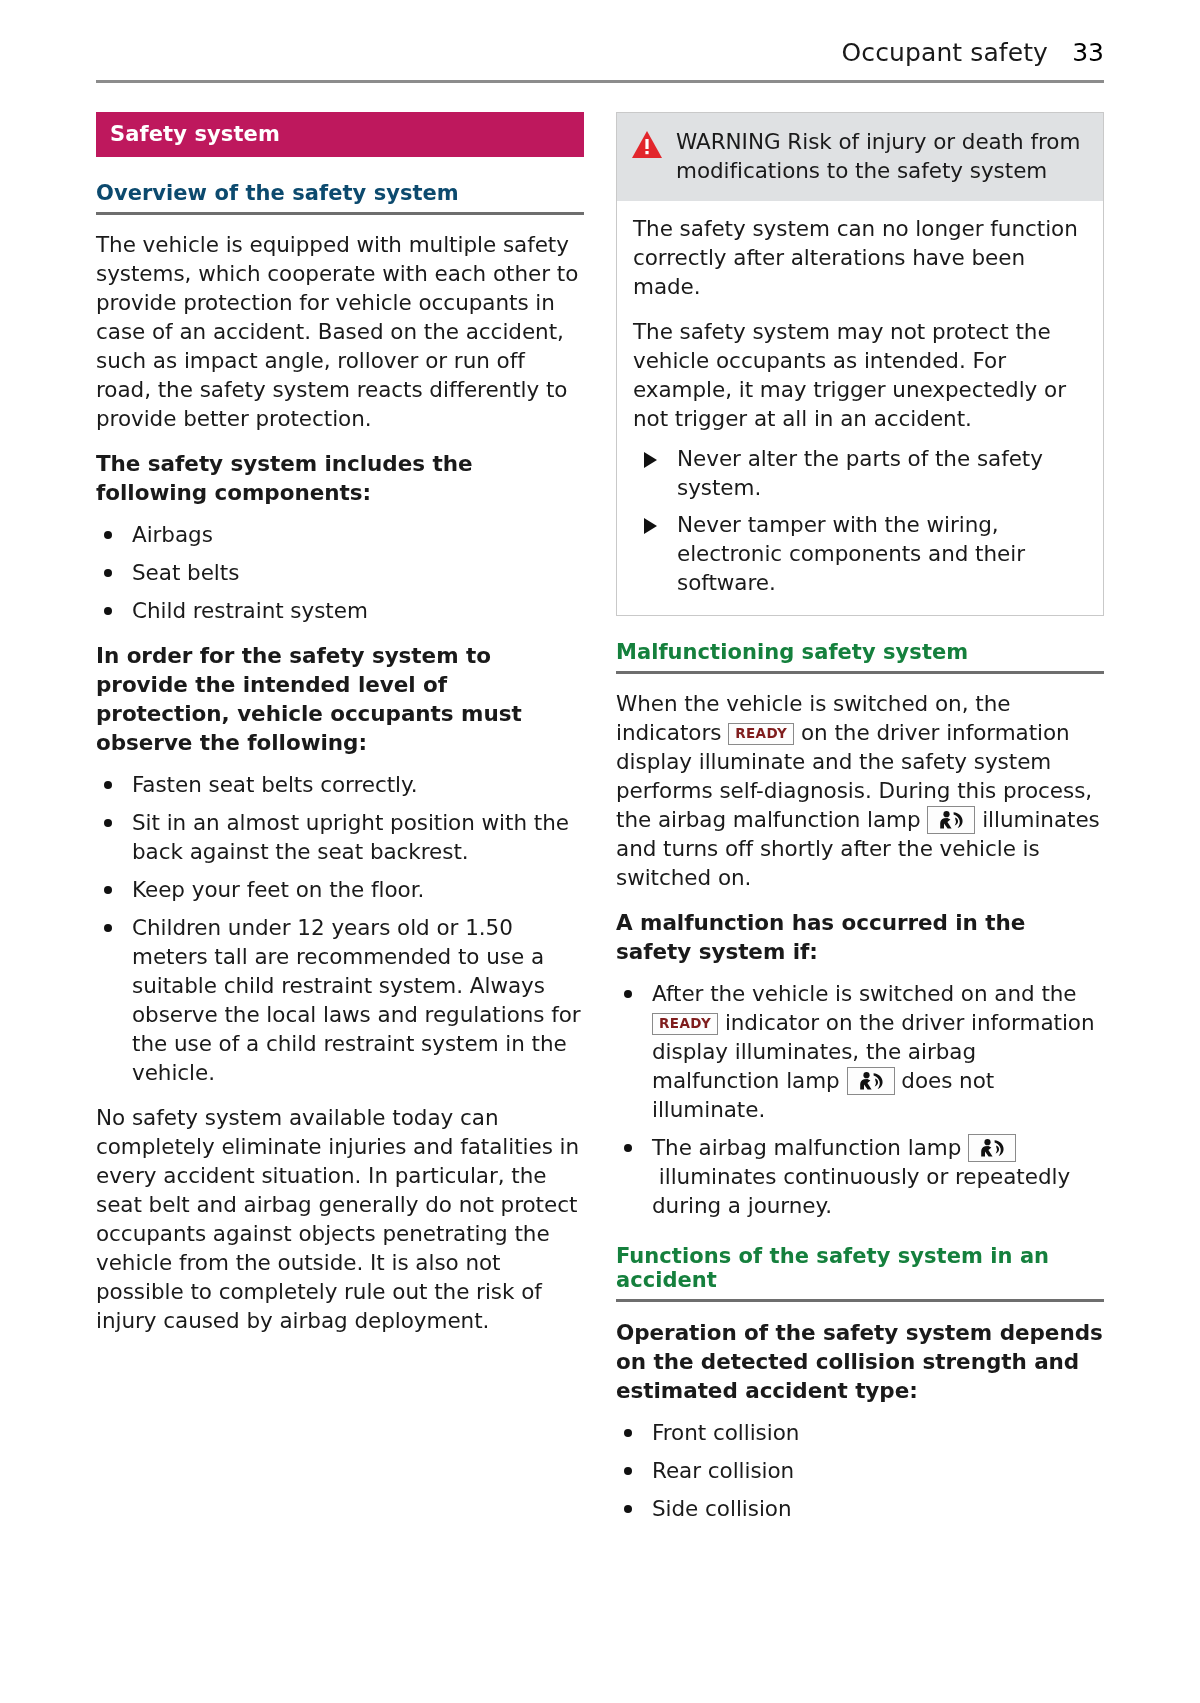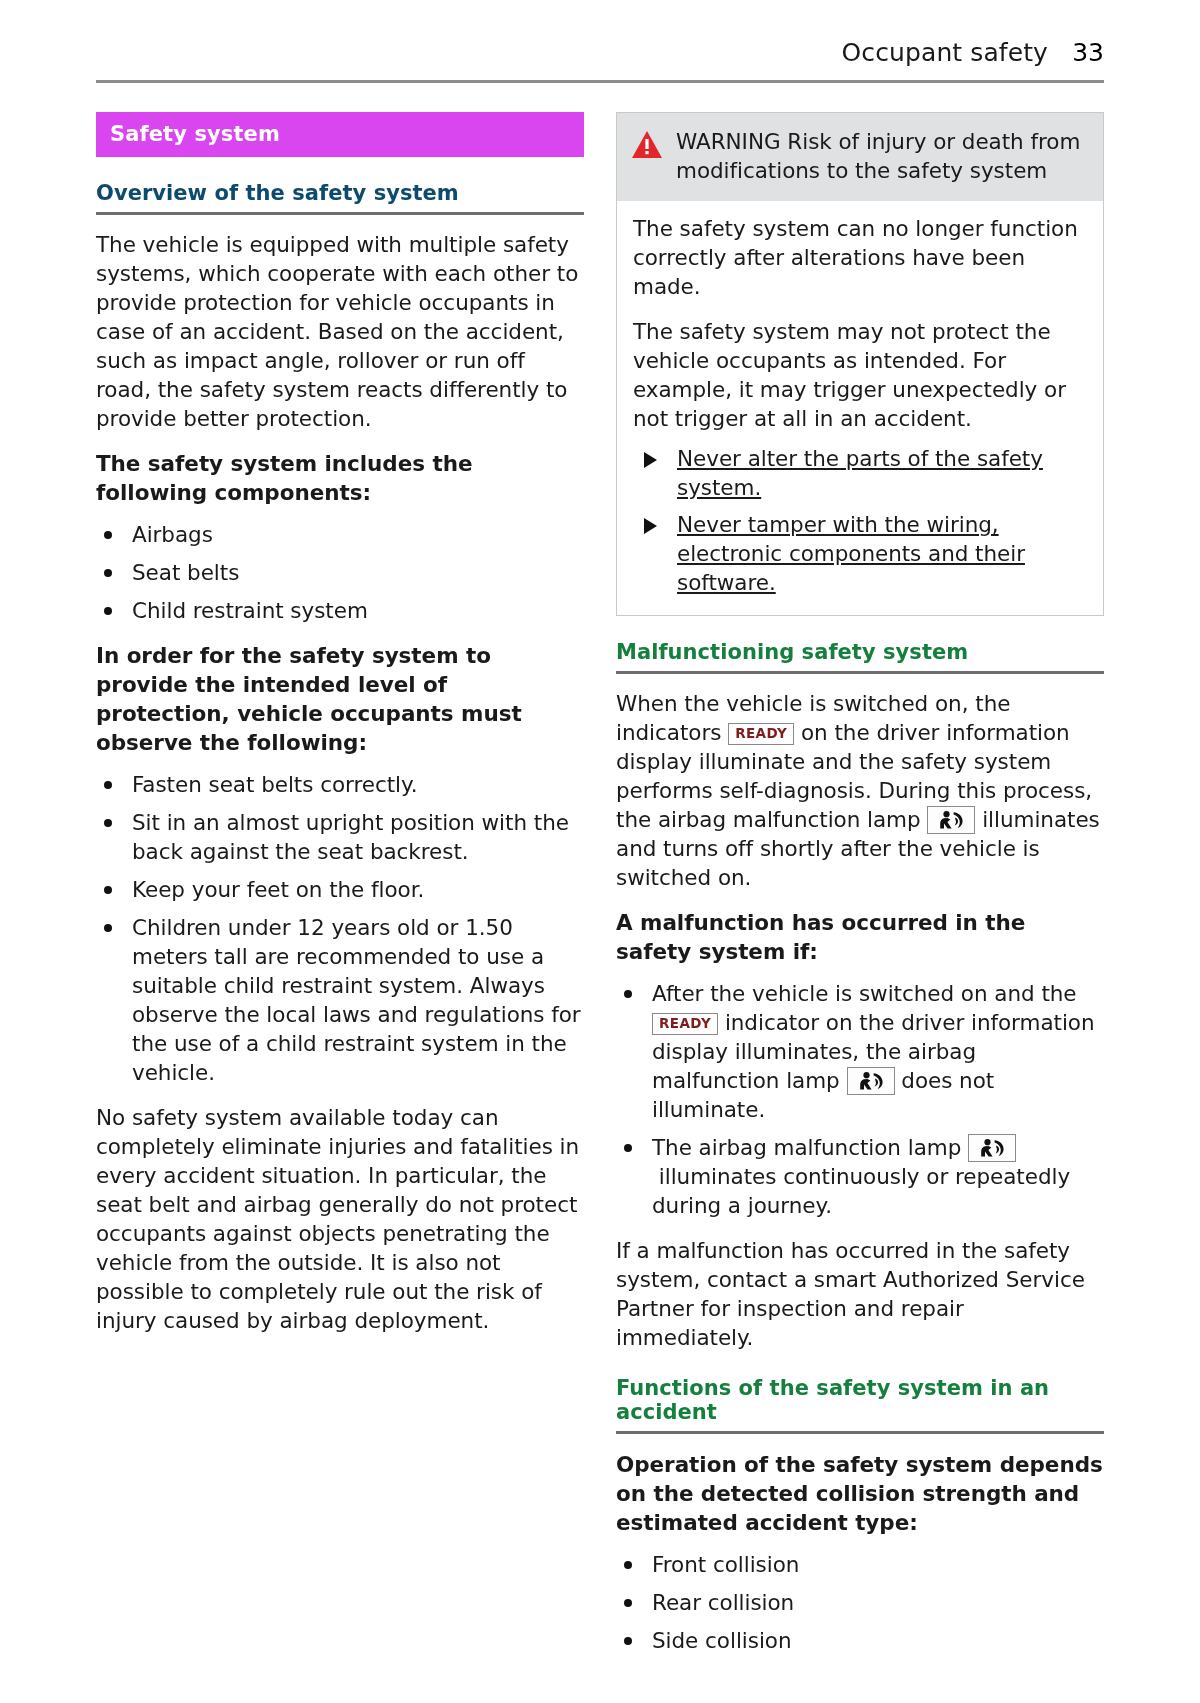--- a/index.html
+++ b/index.html
@@ -65,21 +65,21 @@
     gap: 32px;
     align-items: flex-start;
   }
   .col {
     width: 488px;
     flex: 0 0 488px;
   }
 
   
   .section-banner {
-    background: #d946ef;
+    background: #be185d;
     color: #ffffff;
     font-size: 21px;
     font-weight: bold;
     padding: 10px 14px 11px 14px;
     letter-spacing: 0.1px;
   }
 
   
   .sub-heading {
     font-size: 21px;
@@ -130,21 +130,20 @@
     height: 8px;
     border-radius: 50%;
     background: #111111;
   }
 
   
   ul.arrows {
     list-style: none;
     margin: 11px 0 0 0;
     padding: 0;
-    text-decoration: underline;
   }
   ul.arrows > li {
     position: relative;
     padding-left: 44px;
     font-size: 21.5px;
     line-height: 29px;
     margin-bottom: 8px;
     letter-spacing: -0.05px;
   }
   ul.arrows > li:last-child { margin-bottom: 0; }
@@ -351,21 +350,20 @@
             <svg width="32" height="20" viewBox="0 0 32 20">
               <circle cx="11.5" cy="4.2" r="3.1" fill="#111111"></circle>
               <path d="M9 8.2 C6.4 9 5.2 11 5.2 13.4 L5.2 18.4 L9 18.4 L9 13.6 L12.6 18.4 L16.6 18.4 L12.4 12.1 L15.4 9.6 L12.4 8.1 Z" fill="#111111"></path>
               <path d="M18.6 2.2 C23.2 2.6 26.6 5.6 27.4 9.4 C28.2 13.2 26.2 16.6 22.6 18 C24.4 15.8 25.2 13.2 24.6 10.6 C24 8 22 5.4 18.6 4.4 Z" fill="#111111"></path>
               <path d="M20.2 7.4 C22.4 8.2 23.4 10 23 12 C22.6 13.8 21.2 15 19.6 15.4 C20.8 13.8 21.2 12.4 20.9 11 C20.6 9.8 20 8.6 20.2 7.4 Z" fill="#111111"></path>
             </svg>
           </span><span>&nbsp;</span><span>illuminates continuously or repeatedly during a journey.</span>
         </li>
       </ul>
 
-      <p class="body">If a malfunction has occurred in the safety system, contact a smart Authorized Service Partner for inspection and repair immediately.</p>
 
       <div class="sub-heading gray">Functions of the safety system in an accident</div>
 
       <p class="body bold">Operation of the safety system depends on the detected collision strength and estimated accident type:</p>
 
       <ul class="bullets">
         <li>
           <span class="dot"></span>
           <span>Front collision</span>
         </li>

